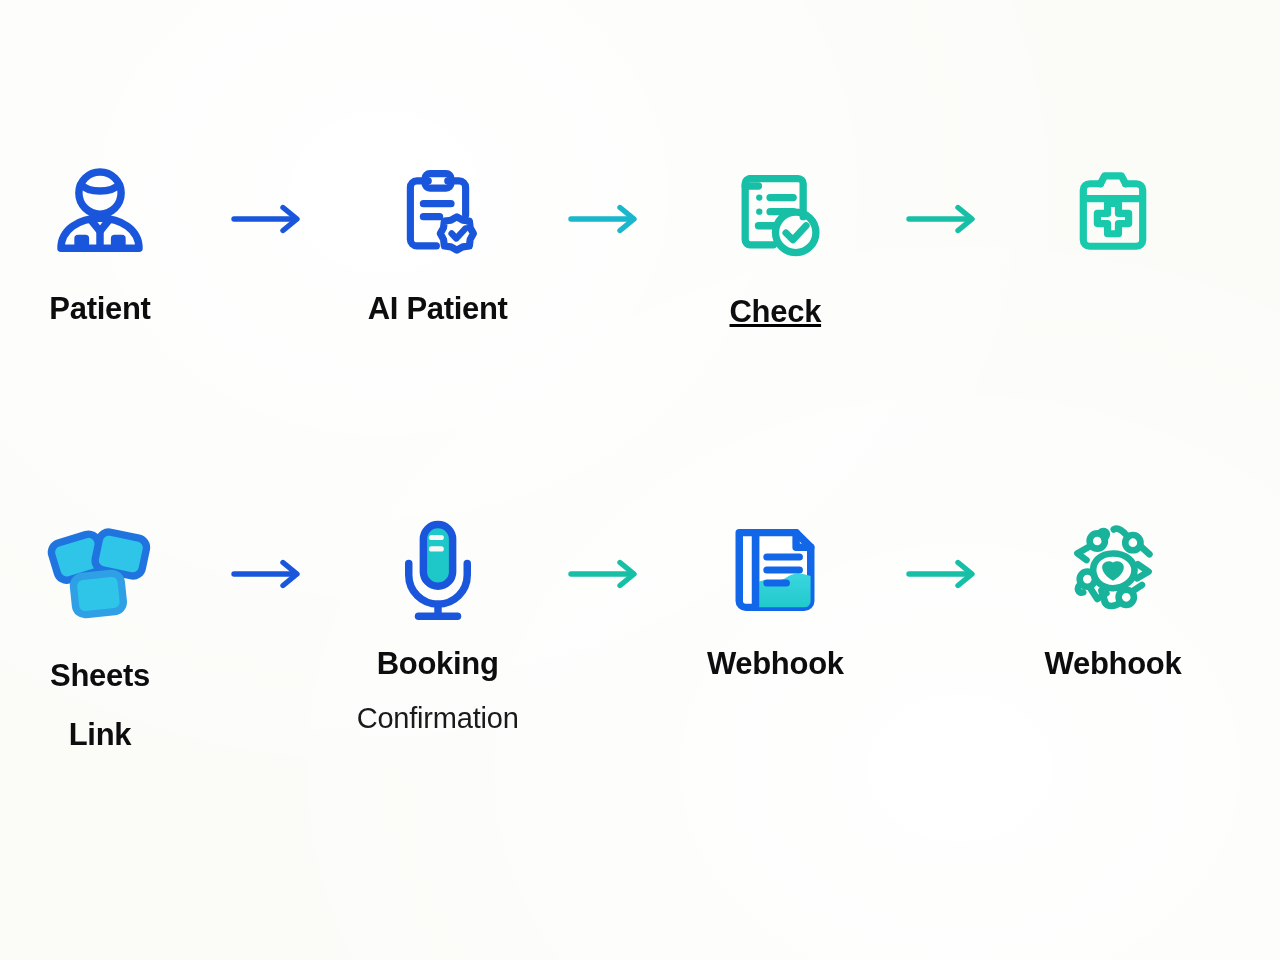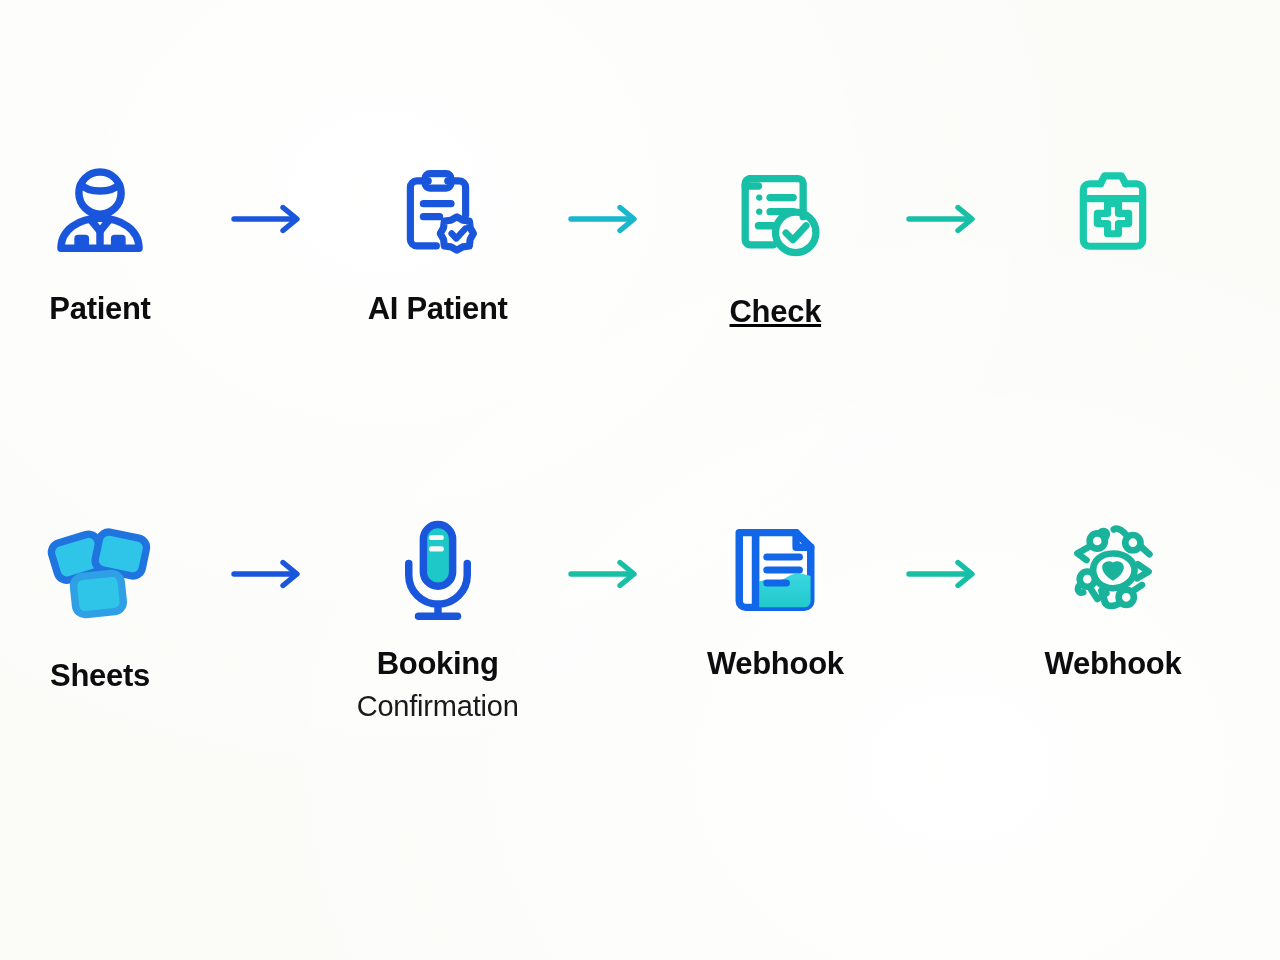--- a/index.html
+++ b/index.html
@@ -64,21 +64,21 @@
     color: #0d0d0f;
     letter-spacing: -0.3px;
     display: block;
   }
   .label-sub {
     font-size: 29px;
     font-weight: normal;
     color: #1a1a1c;
     letter-spacing: -0.2px;
     display: block;
-    margin-top: 8px;
+    margin-top: 20px;
   }
   .node.two-line .labels { line-height: 1.28; text-decoration: underline; }
   .node.loose .labels .label-main { line-height: 1.9; }
 
   .arrow {
     width: 90px;
     flex: 0 0 auto;
     display: flex;
     align-items: flex-start;
     justify-content: center;
@@ -202,20 +202,21 @@
               <rect x="33" y="10" width="30" height="24" rx="6" fill="#2ec5e8" stroke="#1f74e0" stroke-width="4.6"></rect>
             </g>
             <g transform="rotate(-6 34 47)">
               <rect x="19" y="35" width="30" height="24" rx="6" fill="#2ec5e8" stroke="#2f9fe6" stroke-width="4.6"></rect>
             </g>
           </g>
         </svg>
       </div>
       <div class="labels">
         <span class="label-main">Sheets</span>
+        <span class="label-main">Link</span>
       </div>
     </div>
 
     <div class="arrow">
       <svg width="76" height="34" viewBox="0 0 76 34" fill="none">
         <path d="M3 17 H63" stroke="#1a56db" stroke-width="5.4" stroke-linecap="round"></path>
         <path d="M52 5.5 L66 17 L52 28.5" stroke="#1a56db" stroke-width="5.4" stroke-linecap="round" stroke-linejoin="round"></path>
       </svg>
     </div>
 

